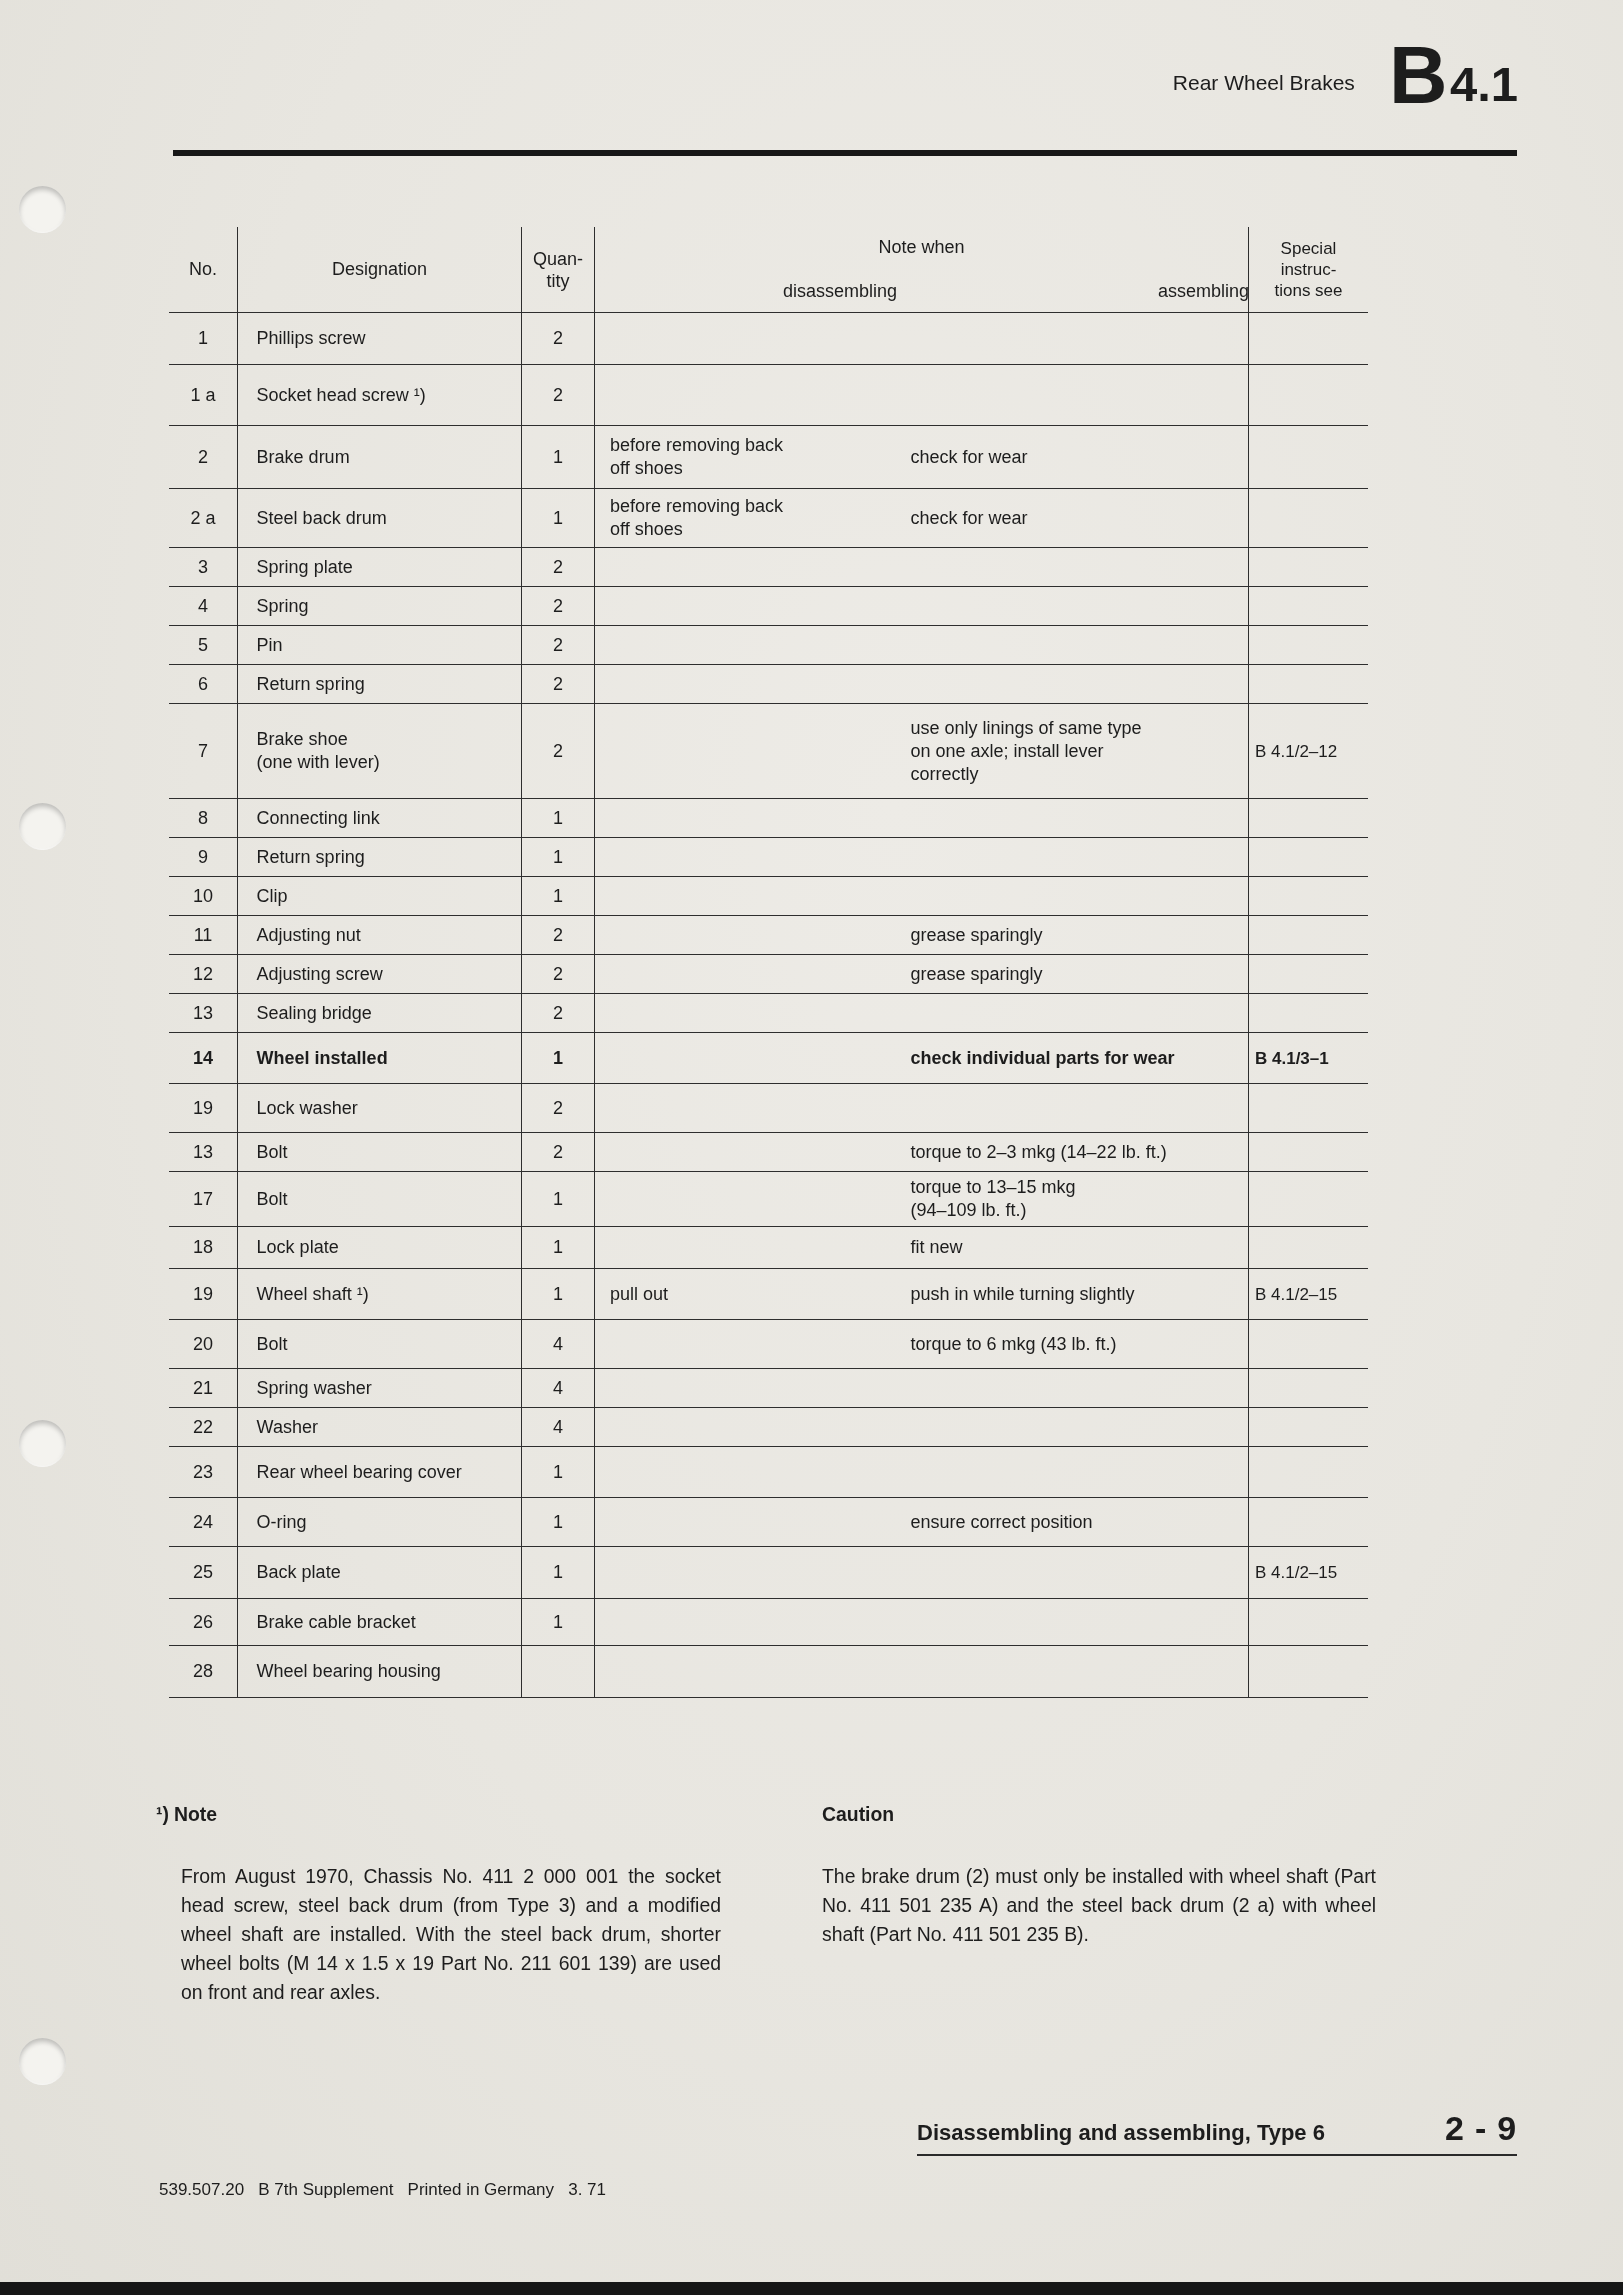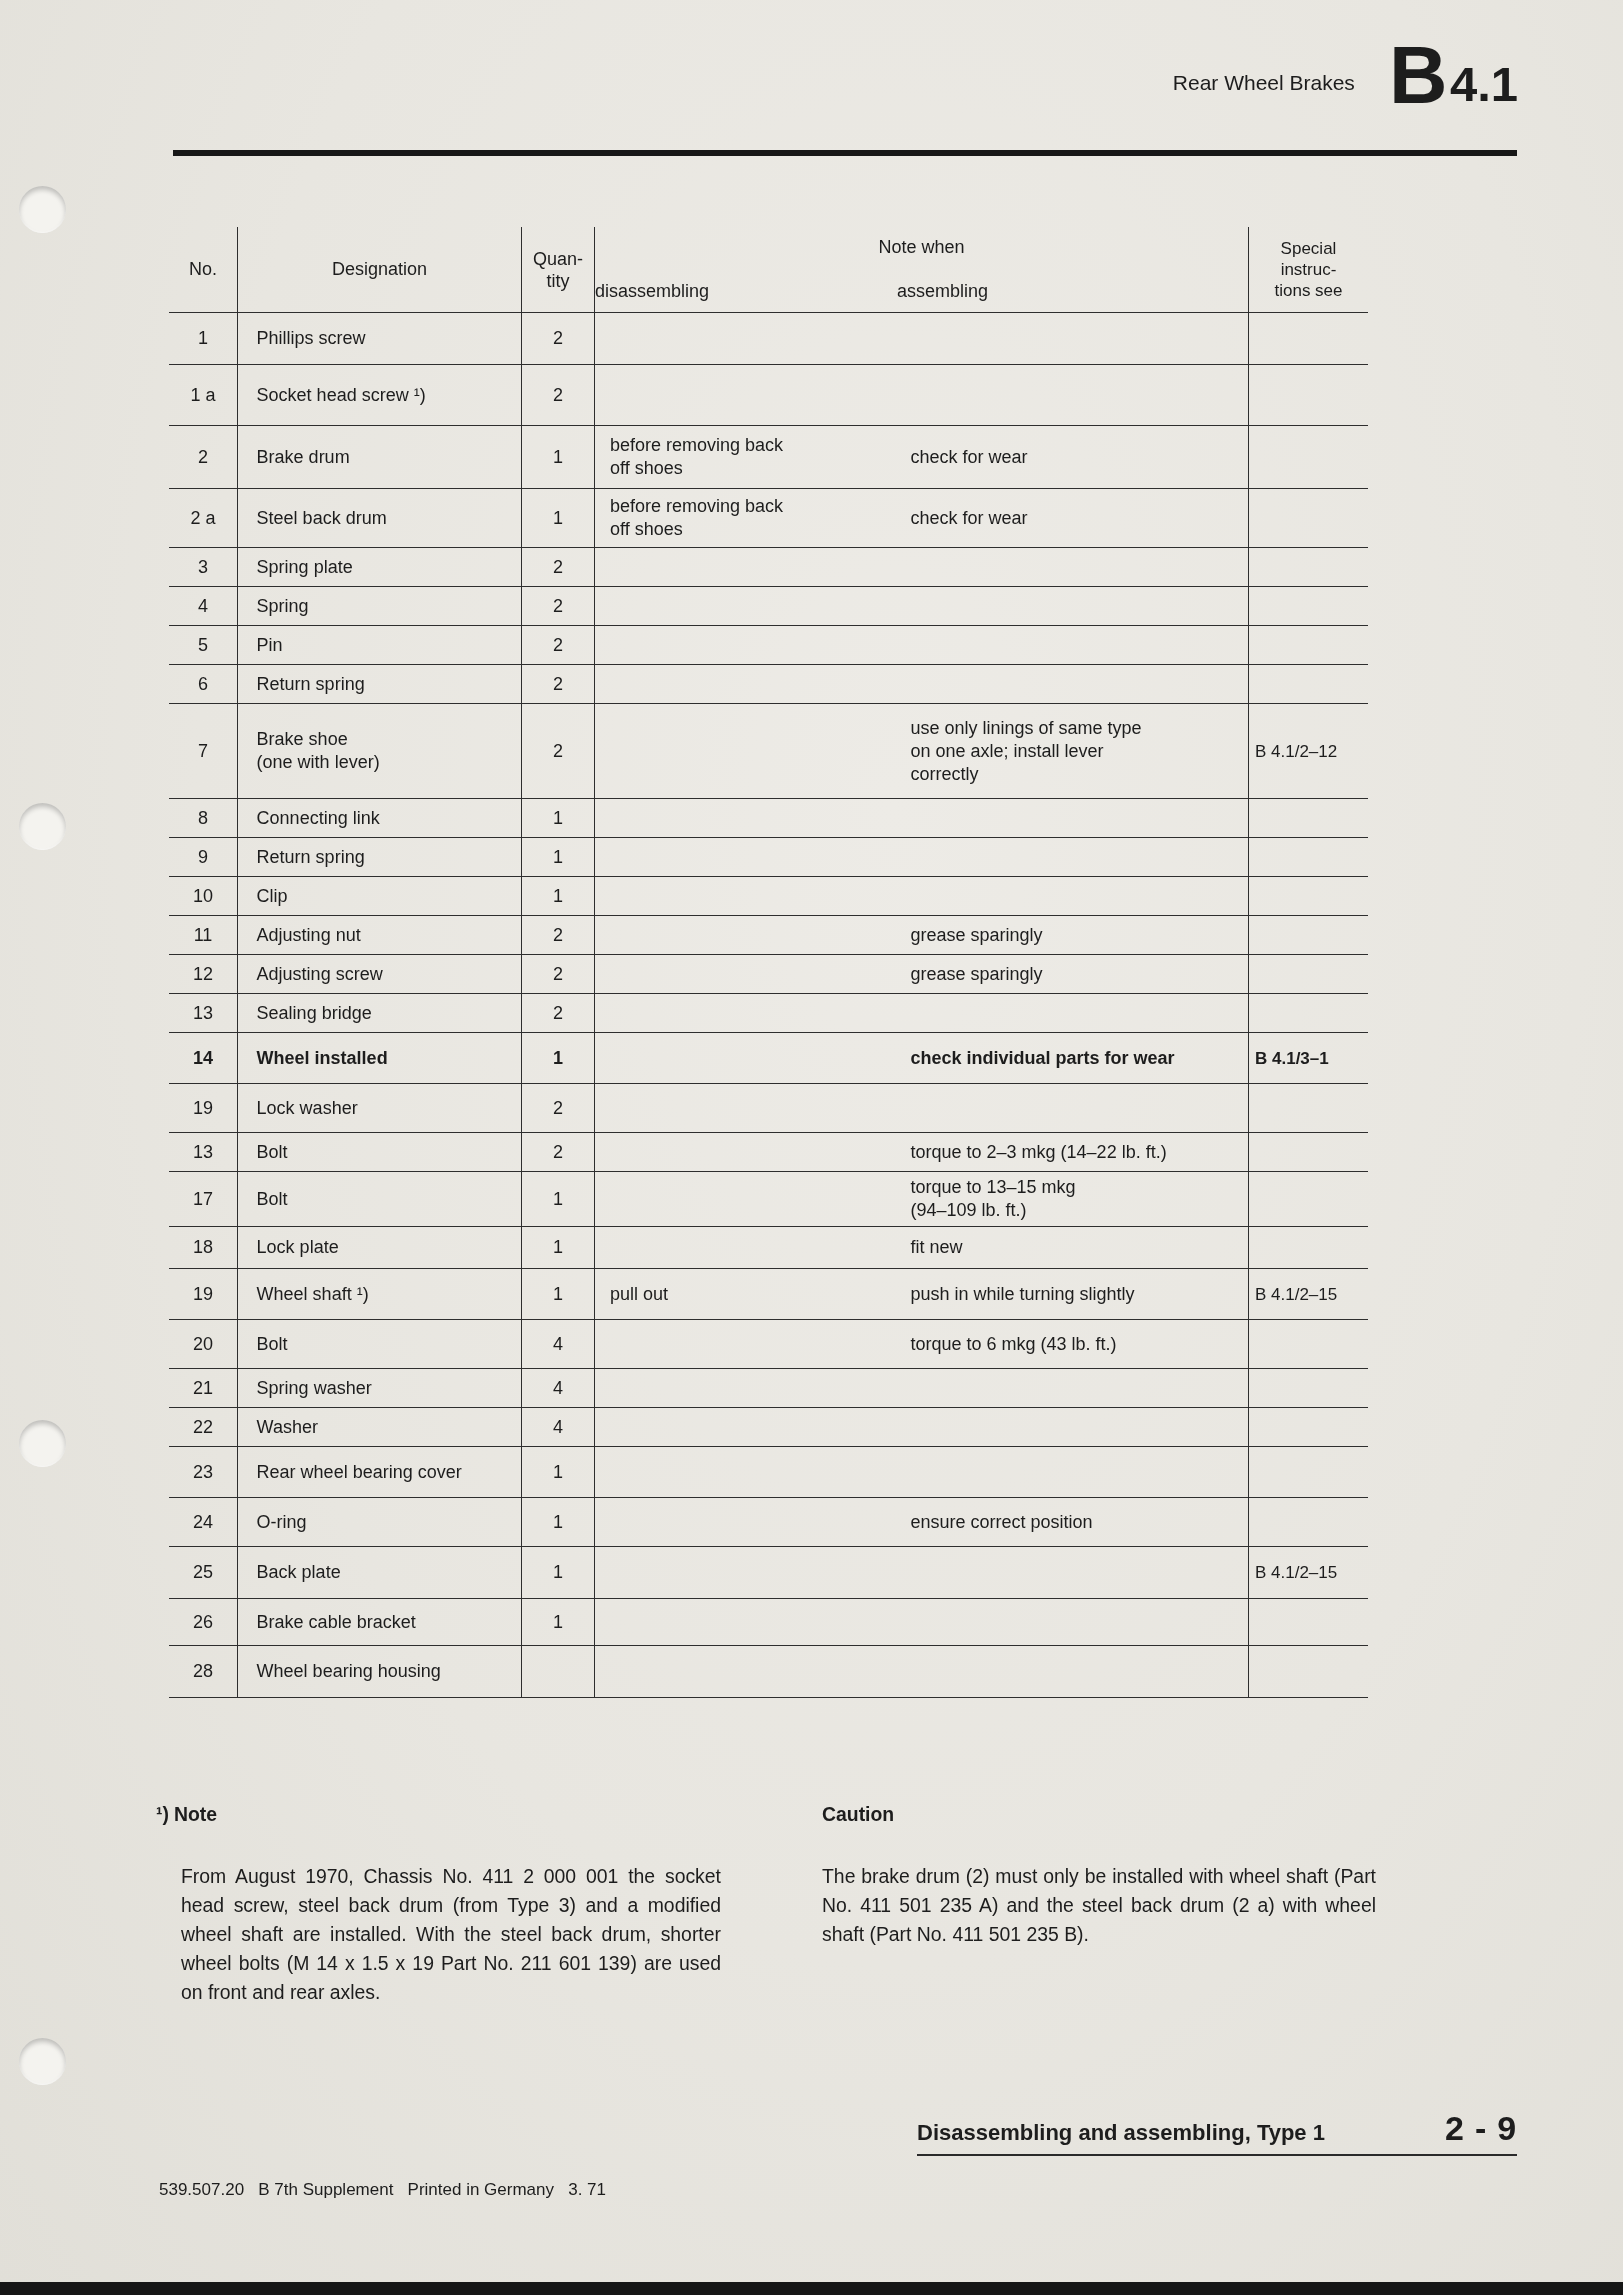--- a/index.html
+++ b/index.html
@@ -57,21 +57,21 @@
     display: grid;
     grid-template-columns: 69px 284px 73px 654px 119px;
     border-bottom: 1.7px solid #2e2e2e;
     height: 86px;
   }
   .hcell { display: flex; align-items: center; justify-content: center; text-align: center; }
   .h-no, .h-designation, .h-qty, .h-notes { border-right: 1.7px solid #2e2e2e; }
   .h-qty { white-space: pre-line; line-height: 22px; }
   .h-notes { flex-direction: column; justify-content: space-between; padding: 10px 0 10px; }
   .note-sub { display: grid; grid-template-columns: 302px 352px; width: 100%; }
-  .note-sub div { text-align: left; }
+  .note-sub div { text-align: right; }
   .h-special { white-space: pre-line; font-size: 17px; line-height: 21px; }
 
   .trow {
     display: grid;
     grid-template-columns: 69px 284px 73px 302px 352px 119px;
     border-bottom: 1.7px solid #2e2e2e;
     min-height: 39px;
   }
   .tcell { display: flex; align-items: center; white-space: pre-line; line-height: 23px; padding: 4.2px 5px; }
   .c-no { justify-content: center; padding: 4.2px 1.7px; }
@@ -429,21 +429,21 @@
     </div>
     <div class="block-body">From August 1970, Chassis No. 411 2 000 001 the socket head screw, steel back drum (from Type 3) and a modified wheel shaft are installed. With the steel back drum, shorter wheel bolts (M 14 x 1.5 x 19 Part No. 211 601 139) are used on front and rear axles.</div>
   </div>
 
   <div class="caution-block">
     <div class="block-head">Caution</div>
     <div class="block-body">The brake drum (2) must only be installed with wheel shaft (Part No. 411 501 235 A) and the steel back drum (2 a) with wheel shaft (Part No. 411 501 235 B).</div>
   </div>
 
   <div class="footer-right">
-    <span class="footer-section-title">Disassembling and assembling, Type 1</span>
+    <span class="footer-section-title">Disassembling and assembling, Type 6</span>
     <span class="footer-page-number">2 - 9</span>
   </div>
   <div class="footer-rule"></div>
   <div class="footer-left">539.507.20   B 7th Supplement   Printed in Germany   3. 71</div>
 
   <div class="scan-edge-bottom"></div>
 </div>
 
 
 </body></html>

